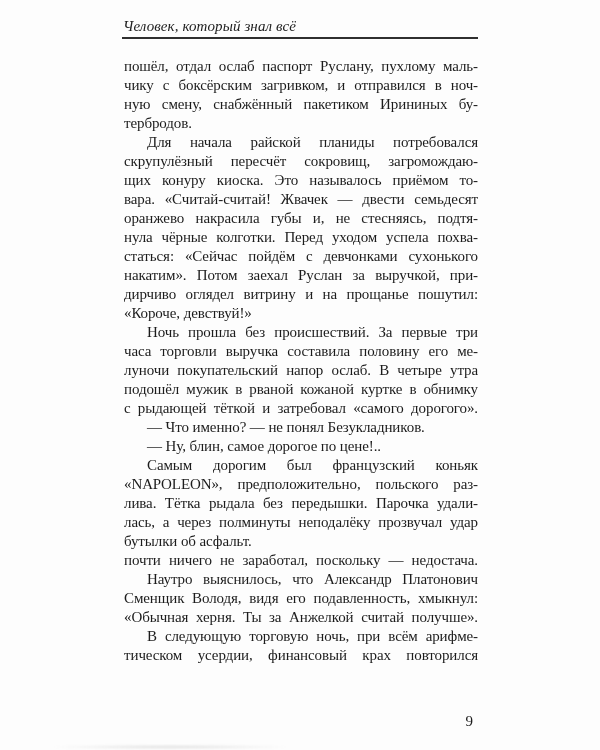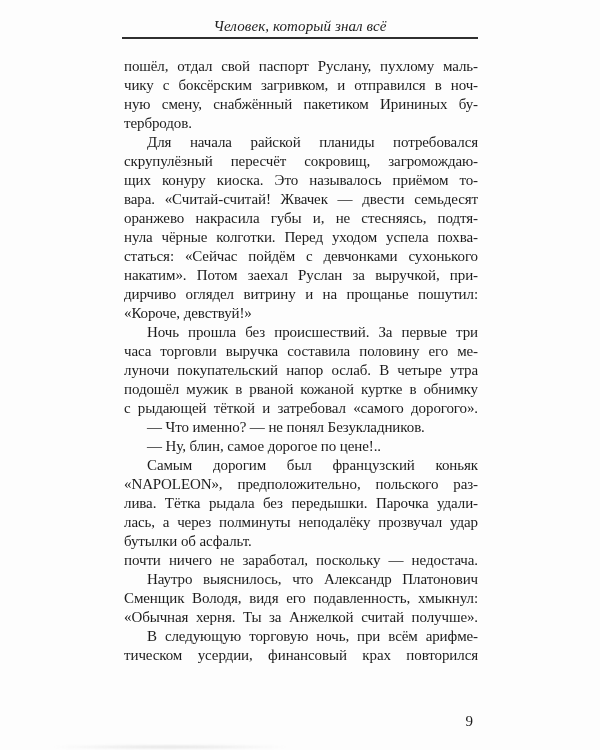--- a/index.html
+++ b/index.html
@@ -15,21 +15,21 @@
     font-family: "Liberation Serif", "DejaVu Serif", serif;
     color: #1c1c1c;
     overflow: hidden;
   }
   .running-head {
     position: absolute;
     top: 16px;
     left: 123px;
     width: 354px;
     height: 20px;
-    text-align: center;
+    text-align: left;
     font-style: italic;
     font-size: 15px;
     letter-spacing: 0.1px;
     color: #222;
     line-height: 20px;
   }
   .header-rule {
     position: absolute;
     top: 37px;
     left: 122px;
@@ -86,21 +86,21 @@
 </head>
 <body>
 
 <div class="page">
 
   <div class="running-head">Человек, который знал всё</div>
 
   <div class="header-rule"></div>
 
   <div class="body-text" id="body-text">
-      <div class="line j">пошёл, отдал свой паспорт Руслану, пухлому маль-</div>
+      <div class="line j">пошёл, отдал ослаб паспорт Руслану, пухлому маль-</div>
       <div class="line j">чику с боксёрским загривком, и отправился в ноч-</div>
       <div class="line j">ную смену, снабжённый пакетиком Ирининых бу-</div>
       <div class="line">тербродов.</div>
       <div class="line j ind">Для начала райской планиды потребовался</div>
       <div class="line j">скрупулёзный пересчёт сокровищ, загромождаю-</div>
       <div class="line j">щих конуру киоска. Это называлось приёмом то-</div>
       <div class="line j">вара. «Считай-считай! Жвачек — двести семьдесят</div>
       <div class="line j">оранжево накрасила губы и, не стесняясь, подтя-</div>
       <div class="line j">нула чёрные колготки. Перед уходом успела похва-</div>
       <div class="line j">статься: «Сейчас пойдём с девчонками сухонького</div>

